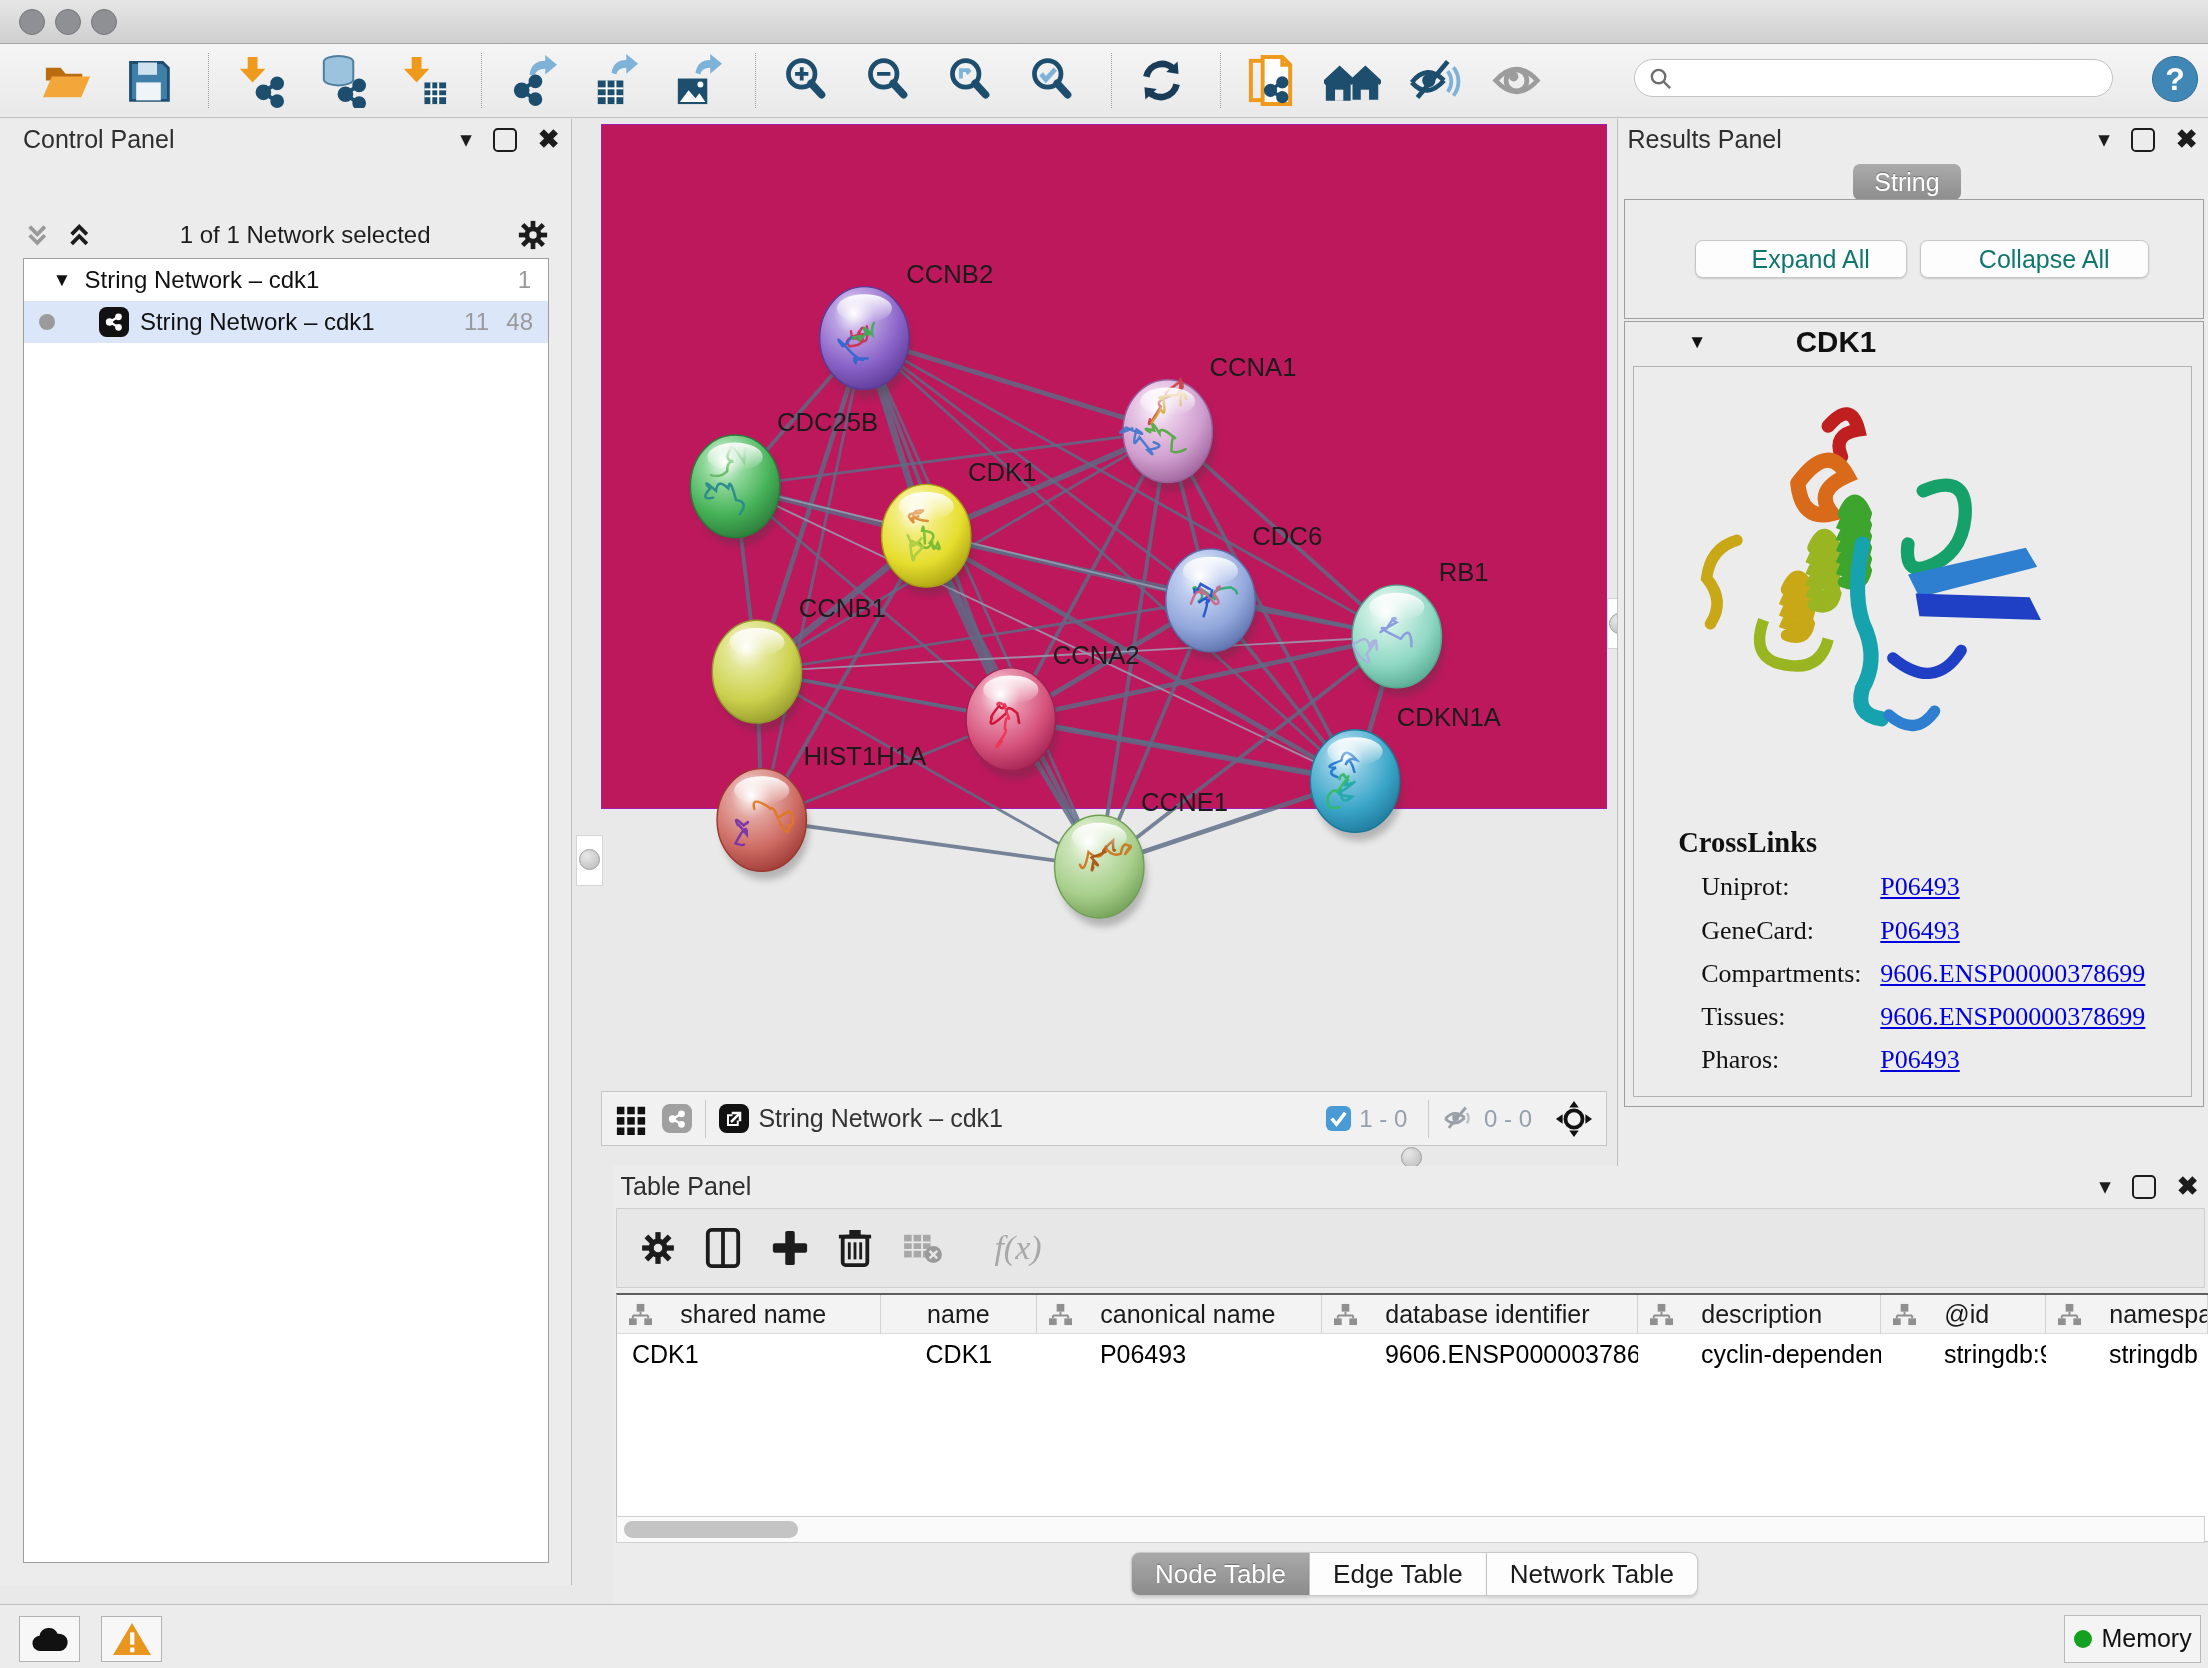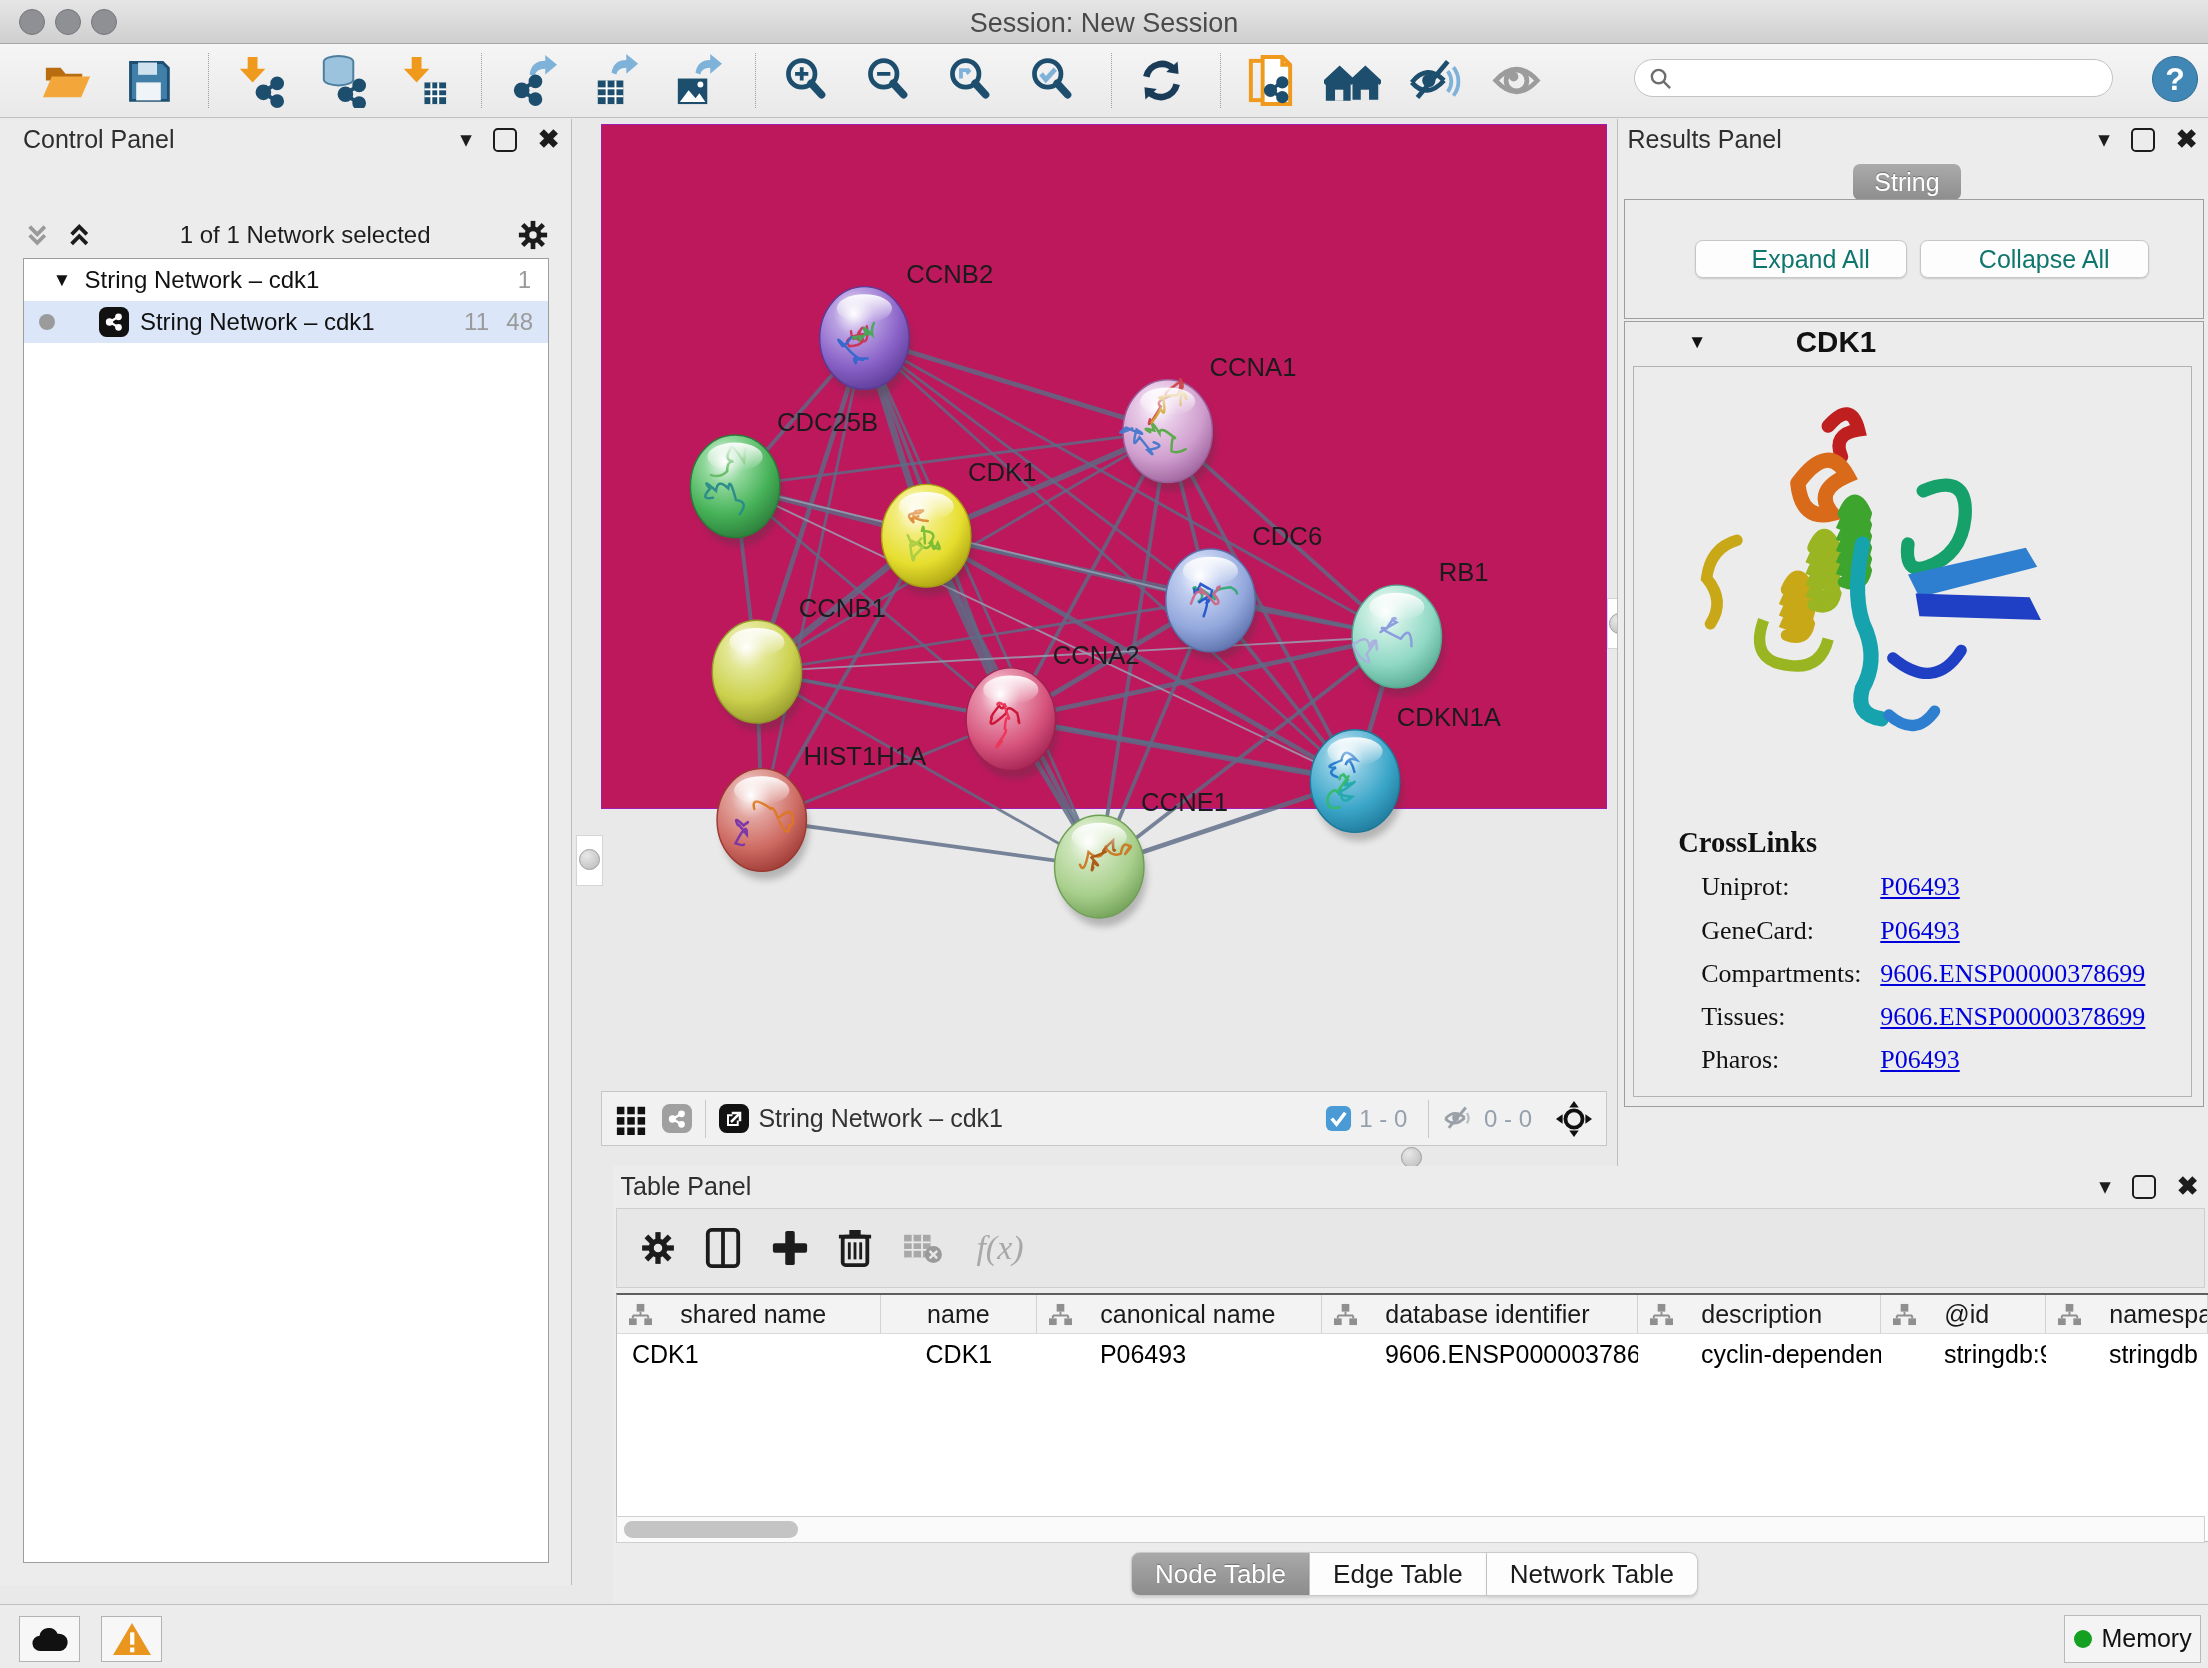--- a/index.html
+++ b/index.html
@@ -59,21 +59,21 @@
   #rp-desc{font-size:25px;color:#141414;margin:9.5px 0 0 25px;}
   #crosslinks{position:absolute;left:0;top:460px;width:100%;font-family:"Liberation Serif",serif;}
   #cl-title{font-size:28.5px;font-weight:bold;color:#111;margin-left:44px;}
   .cl-row{display:flex;margin:13.3px 0 0 67px;font-size:26px;align-items:center;}
   .cl-label{width:179px;color:#111;}
   .cl-link{color:#0000dd;text-decoration:underline;}
   
   #table-panel{left:613px;top:1166px;width:1595px;height:437px;background:#ececec;}
   #tp-toolbar{position:absolute;left:2.9px;top:42px;width:1589px;height:80px;background:#e7e7e7;border:1px solid #cfcfcf;box-sizing:border-box;display:flex;align-items:center;padding-left:23px;}
   .tp-ic{margin-right:28.5px;display:flex;align-items:center;justify-content:center;}
-  #fx-label{font-family:"Liberation Serif",serif;font-style:italic;font-size:34px;color:#a8a8a8;margin-left:4px;}
+  #fx-label{font-family:"Liberation Serif",serif;font-style:italic;font-size:34px;color:#a8a8a8;margin-left:22px;}
   #tp-table{position:absolute;left:2.9px;top:127px;width:1715px;height:249px;background:#fff;border:1px solid #bdbdbd;border-top:2.9px solid #5e5e5e;box-sizing:border-box;overflow:hidden;}
   #tp-header{display:flex;height:38px;background:#f3f3f3;border-bottom:1px solid #d9d9d9;}
   .th{display:flex;align-items:center;font-size:25px;color:#1a1a1a;border-right:1px solid #d2d2d2;box-sizing:border-box;flex:none;overflow:hidden;white-space:nowrap;}
   .th .thlab{margin-left:27px;}
   .tr2{display:flex;height:40px;}
   .td{font-size:25px;color:#000;display:flex;align-items:center;flex:none;box-sizing:border-box;overflow:hidden;white-space:nowrap;}
   #tp-scroll{position:absolute;left:2.9px;bottom:60px;width:1589px;height:27px;background:#fafafa;border:1px solid #cfcfcf;box-sizing:border-box;}
   #tp-thumb{position:absolute;left:7.6px;top:3.8px;width:174px;height:17px;border-radius:8.6px;background:#c4c4c4;}
   #bottom-tabs{position:absolute;left:1131px;top:1552px;display:flex;}
   .btab{height:42px;padding:0 23px;background:#fdfdfd;border:1px solid #c9c9c9;border-left:none;font-size:26px;color:#1a1a1a;display:flex;align-items:center;box-shadow:0 1.9px 2.9px rgba(0,0,0,.12);}
@@ -87,21 +87,20 @@
   #memory-dot{width:18px;height:18px;border-radius:50%;background:#14a021;margin-right:9.5px;}
   svg{display:block;}
 </style>
 </head>
 <body>
 
 <div class="abs" id="titlebar">
   <div class="tlight" style="left:19px"></div>
   <div class="tlight" style="left:55px"></div>
   <div class="tlight" style="left:91px"></div>
-  <div id="win-title">Session: New Session</div>
 </div>
 
 <div class="abs" id="toolbar">
   <div class="tbtn">
     <svg width="55" height="55" viewBox="0 0 56 56">
       <path d="M7 15h15l5 6h17v7H7z" fill="#b96d10"></path>
         <path d="M4 45l9-21h39l-9 21z" fill="#f3a73b"></path>
     </svg>
   </div>
   <div class="tbtn">

